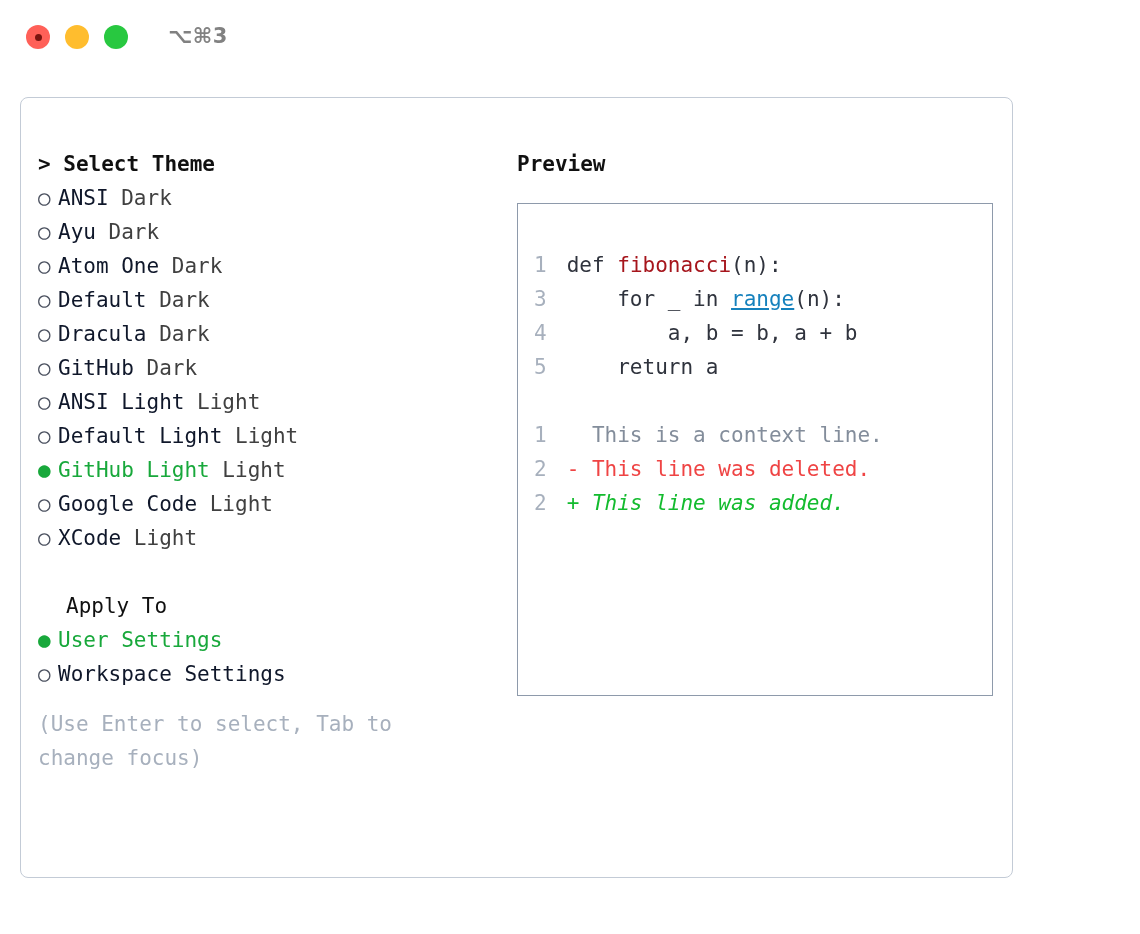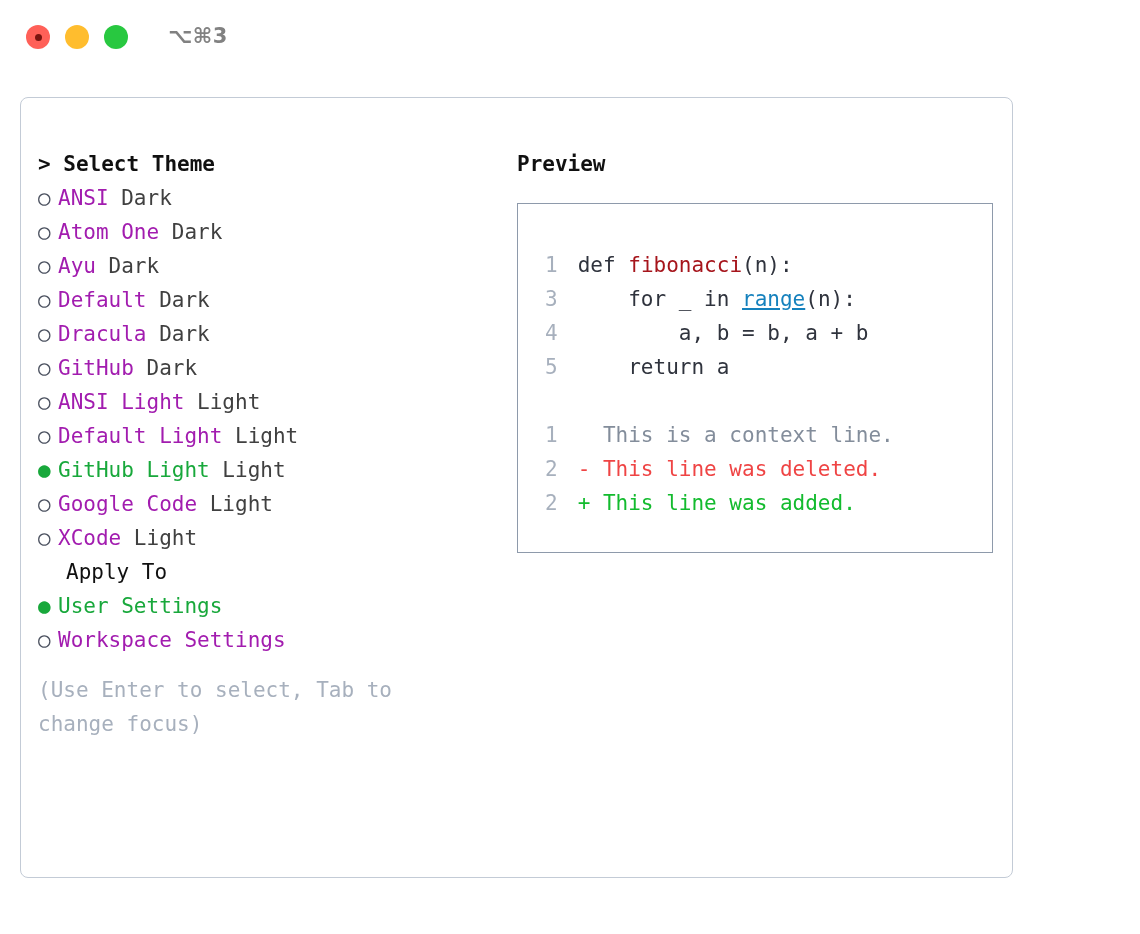--- a/index.html
+++ b/index.html
@@ -105,29 +105,30 @@
     color: #2f333d;
     white-space: pre;
     display: block;
   }
   .bullet {
     display: inline-block;
     width: 20px;
     color: #4c5260;
   }
   .bullet.sel { color: #18a83b; }
-  .opt-name { color: #a21caf; }
+  .opt-name { color: #0f172a; }
   .opt-row.selected .opt-name { color: #18a83b; }
   .opt-tag { color: #404040; }
 
   .apply-heading {
     font-size: 21px;
     line-height: 34px;
     color: #101010;
     white-space: pre;
+    margin-top: 34px;
     padding-left: 28px;
   }
 
   #hint {
     margin-top: 16px;
     font-size: 21px;
     line-height: 34px;
     color: #a7b0bd;
     width: 404px;
     white-space: pre-wrap;
@@ -143,46 +144,46 @@
   }
   #preview-title {
     font-size: 21px;
     font-weight: bold;
     color: #101010;
     line-height: 34px;
   }
   #preview-box {
     margin-top: 22px;
     width: 476px;
-    height: 350px;
+    height: 493px;
     border: 1.5px solid #8e9aab;
     box-sizing: border-box;
     background: #ffffff;
-    padding: 44px 0 0 27px;
+    padding: 44px 0 0 16px;
   }
   .code-line {
     font-size: 21px;
     line-height: 34px;
     white-space: pre;
     color: #2f333d;
   }
   .ln {
     color: #a7b0bd;
     display: inline-block;
     width: 20px;
     text-align: left;
   }
   .kw-fn   { color: #a6151c; }
   .kw-num  { color: #0d8a83; }
   .kw-call { color: #1581bd; text-decoration: underline; }
   .code-gap { height: 34px; }
 
   .diff-ctx { color: #838d9b; }
   .diff-del { color: #ef4444; }
-  .diff-add { color: #13bb2e; }
+  .diff-add { color: #13bb2e; font-style: italic; }
 </style>
 </head>
 <body>
 
 <div id="window">
 
   <div id="titlebar">
     <div class="traffic-lights">
       <span class="tl tl-red"></span>
       <span class="tl tl-yellow"></span>
@@ -190,22 +191,22 @@
     </div>
     <div id="shortcut-label">⌥⌘3</div>
   </div>
 
   <div id="panel">
 
     <div id="left-col">
       <div class="section-title">&gt; Select Theme</div>
       <div id="theme-list">
           <div class="opt-row"><span class="bullet">○</span><span class="opt-name">ANSI</span><span class="opt-tag"> Dark</span></div>
+          <div class="opt-row"><span class="bullet">○</span><span class="opt-name">Ayu</span><span class="opt-tag"> Dark</span></div>
           <div class="opt-row"><span class="bullet">○</span><span class="opt-name">Atom One</span><span class="opt-tag"> Dark</span></div>
-          <div class="opt-row"><span class="bullet">○</span><span class="opt-name">Ayu</span><span class="opt-tag"> Dark</span></div>
           <div class="opt-row"><span class="bullet">○</span><span class="opt-name">Default</span><span class="opt-tag"> Dark</span></div>
           <div class="opt-row"><span class="bullet">○</span><span class="opt-name">Dracula</span><span class="opt-tag"> Dark</span></div>
           <div class="opt-row"><span class="bullet">○</span><span class="opt-name">GitHub</span><span class="opt-tag"> Dark</span></div>
           <div class="opt-row"><span class="bullet">○</span><span class="opt-name">ANSI Light</span><span class="opt-tag"> Light</span></div>
           <div class="opt-row"><span class="bullet">○</span><span class="opt-name">Default Light</span><span class="opt-tag"> Light</span></div>
           <div class="opt-row selected"><span class="bullet sel">●</span><span class="opt-name">GitHub Light</span><span class="opt-tag"> Light</span></div>
           <div class="opt-row"><span class="bullet">○</span><span class="opt-name">Google Code</span><span class="opt-tag"> Light</span></div>
           <div class="opt-row"><span class="bullet">○</span><span class="opt-name">XCode</span><span class="opt-tag"> Light</span></div>
         </div>
 

